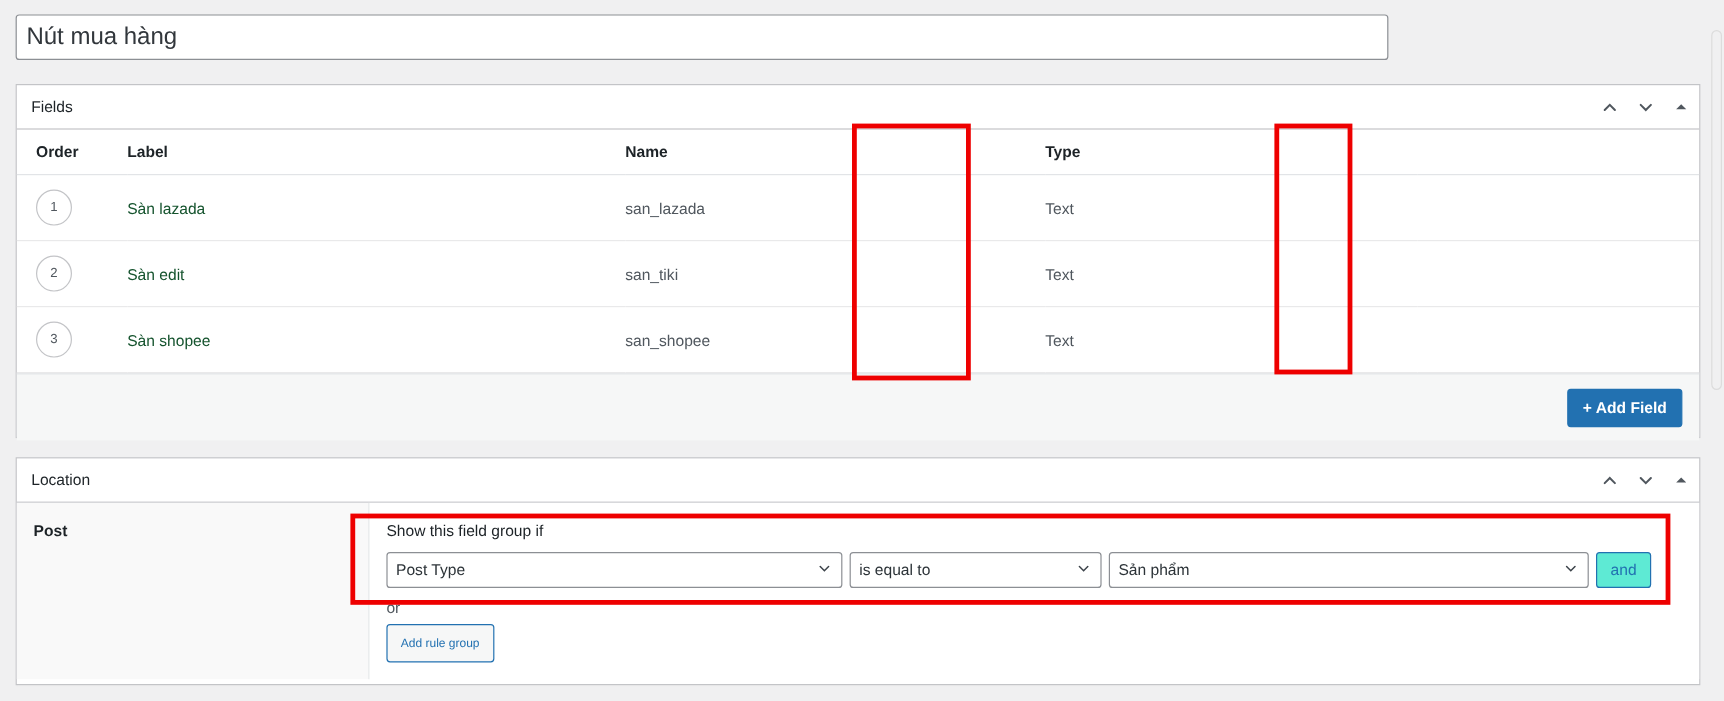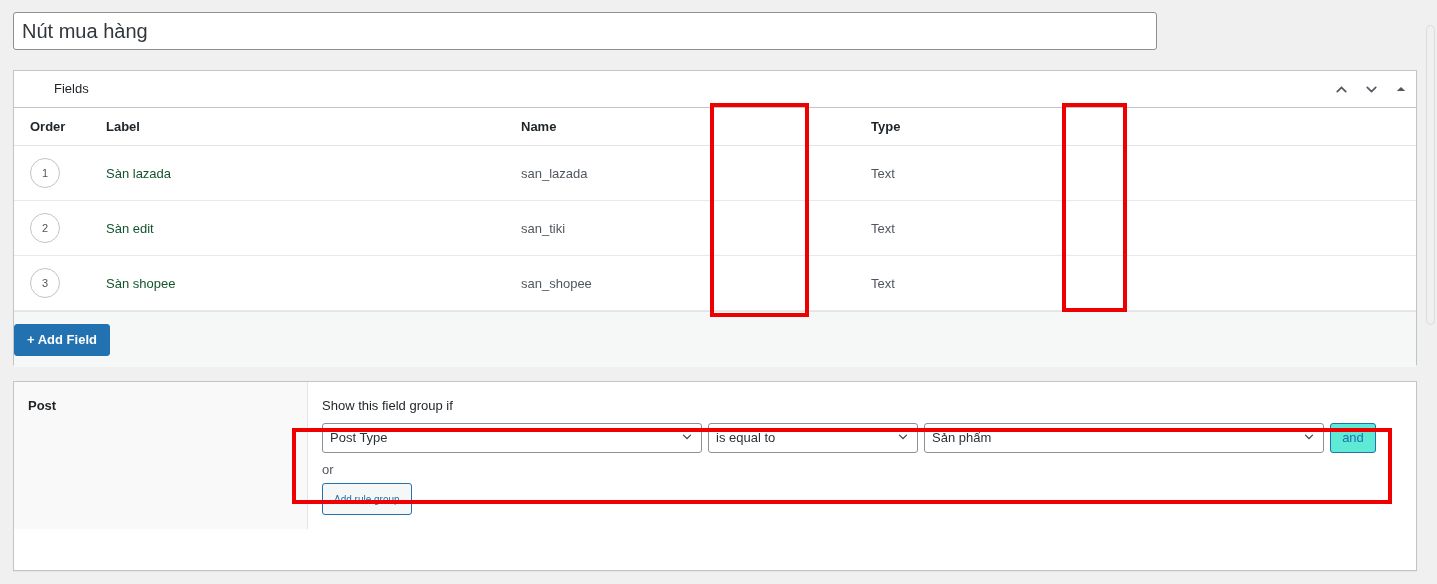--- a/index.html
+++ b/index.html
@@ -55,21 +55,20 @@
     display: flex;
     align-items: center;
     justify-content: space-between;
     padding: 0 0 0 12px;
   }
   .postbox-title {
     font-size: 13px;
     font-weight: 400;
     color: #1d2327;
     line-height: 1.4;
-    margin-left: 28px;
   }
   .handle-actions {
     display: flex;
     align-items: center;
     height: 100%;
   }
   .handle-btn {
     width: 30px;
     height: 36px;
     display: flex;
@@ -135,20 +134,21 @@
   }
   .field-name-cell { color: #50575e; }
   .field-type-cell { color: #50575e; }
 
   .fields-footer {
     background: #f6f7f7;
     border-top: 1px solid #e2e4e7;
     height: 56px;
     display: flex;
     align-items: center;
+    justify-content: flex-end;
     padding-right: 14px;
   }
   .btn-primary {
     background: #2271b1;
     border: 1px solid #2271b1;
     border-radius: 3px;
     color: #fff;
     font-family: "Liberation Sans", sans-serif;
     font-size: 13px;
     font-weight: bold;
@@ -364,20 +364,40 @@
     </tbody>
   </table>
 
   <div class="fields-footer">
     <button class="btn-primary">+ Add Field</button>
   </div>
 </div>
 
 <div class="postbox" style="left:13px; top:381px; width:1404px; height:190px;">
 
+  <div class="postbox-header">
+    <span class="postbox-title">Location</span>
+    <span class="handle-actions">
+      <button class="handle-btn" title="Move up">
+        <svg width="17" height="17" viewBox="0 0 20 20">
+            <path d="M5 12.5 L10 7.5 L15 12.5" stroke="#50575e" stroke-width="2" fill="none" stroke-linecap="round"></path>
+          </svg>
+      </button>
+      <button class="handle-btn" title="Move down">
+        <svg width="17" height="17" viewBox="0 0 20 20">
+            <path d="M5 7.5 L10 12.5 L15 7.5" stroke="#50575e" stroke-width="2" fill="none" stroke-linecap="round"></path>
+          </svg>
+      </button>
+      <button class="handle-btn" title="Toggle panel">
+        <svg width="14" height="14" viewBox="0 0 20 20">
+            <path d="M4 13 L10 7 L16 13 Z" fill="#50575e"></path>
+          </svg>
+      </button>
+    </span>
+  </div>
 
   <div class="location-body">
     <div class="location-left">
       <p class="rules-heading">Post</p>
     </div>
 
     <div class="location-right">
       <div class="show-if-label">Show this field group if</div>
 
       <div class="rule-row">

